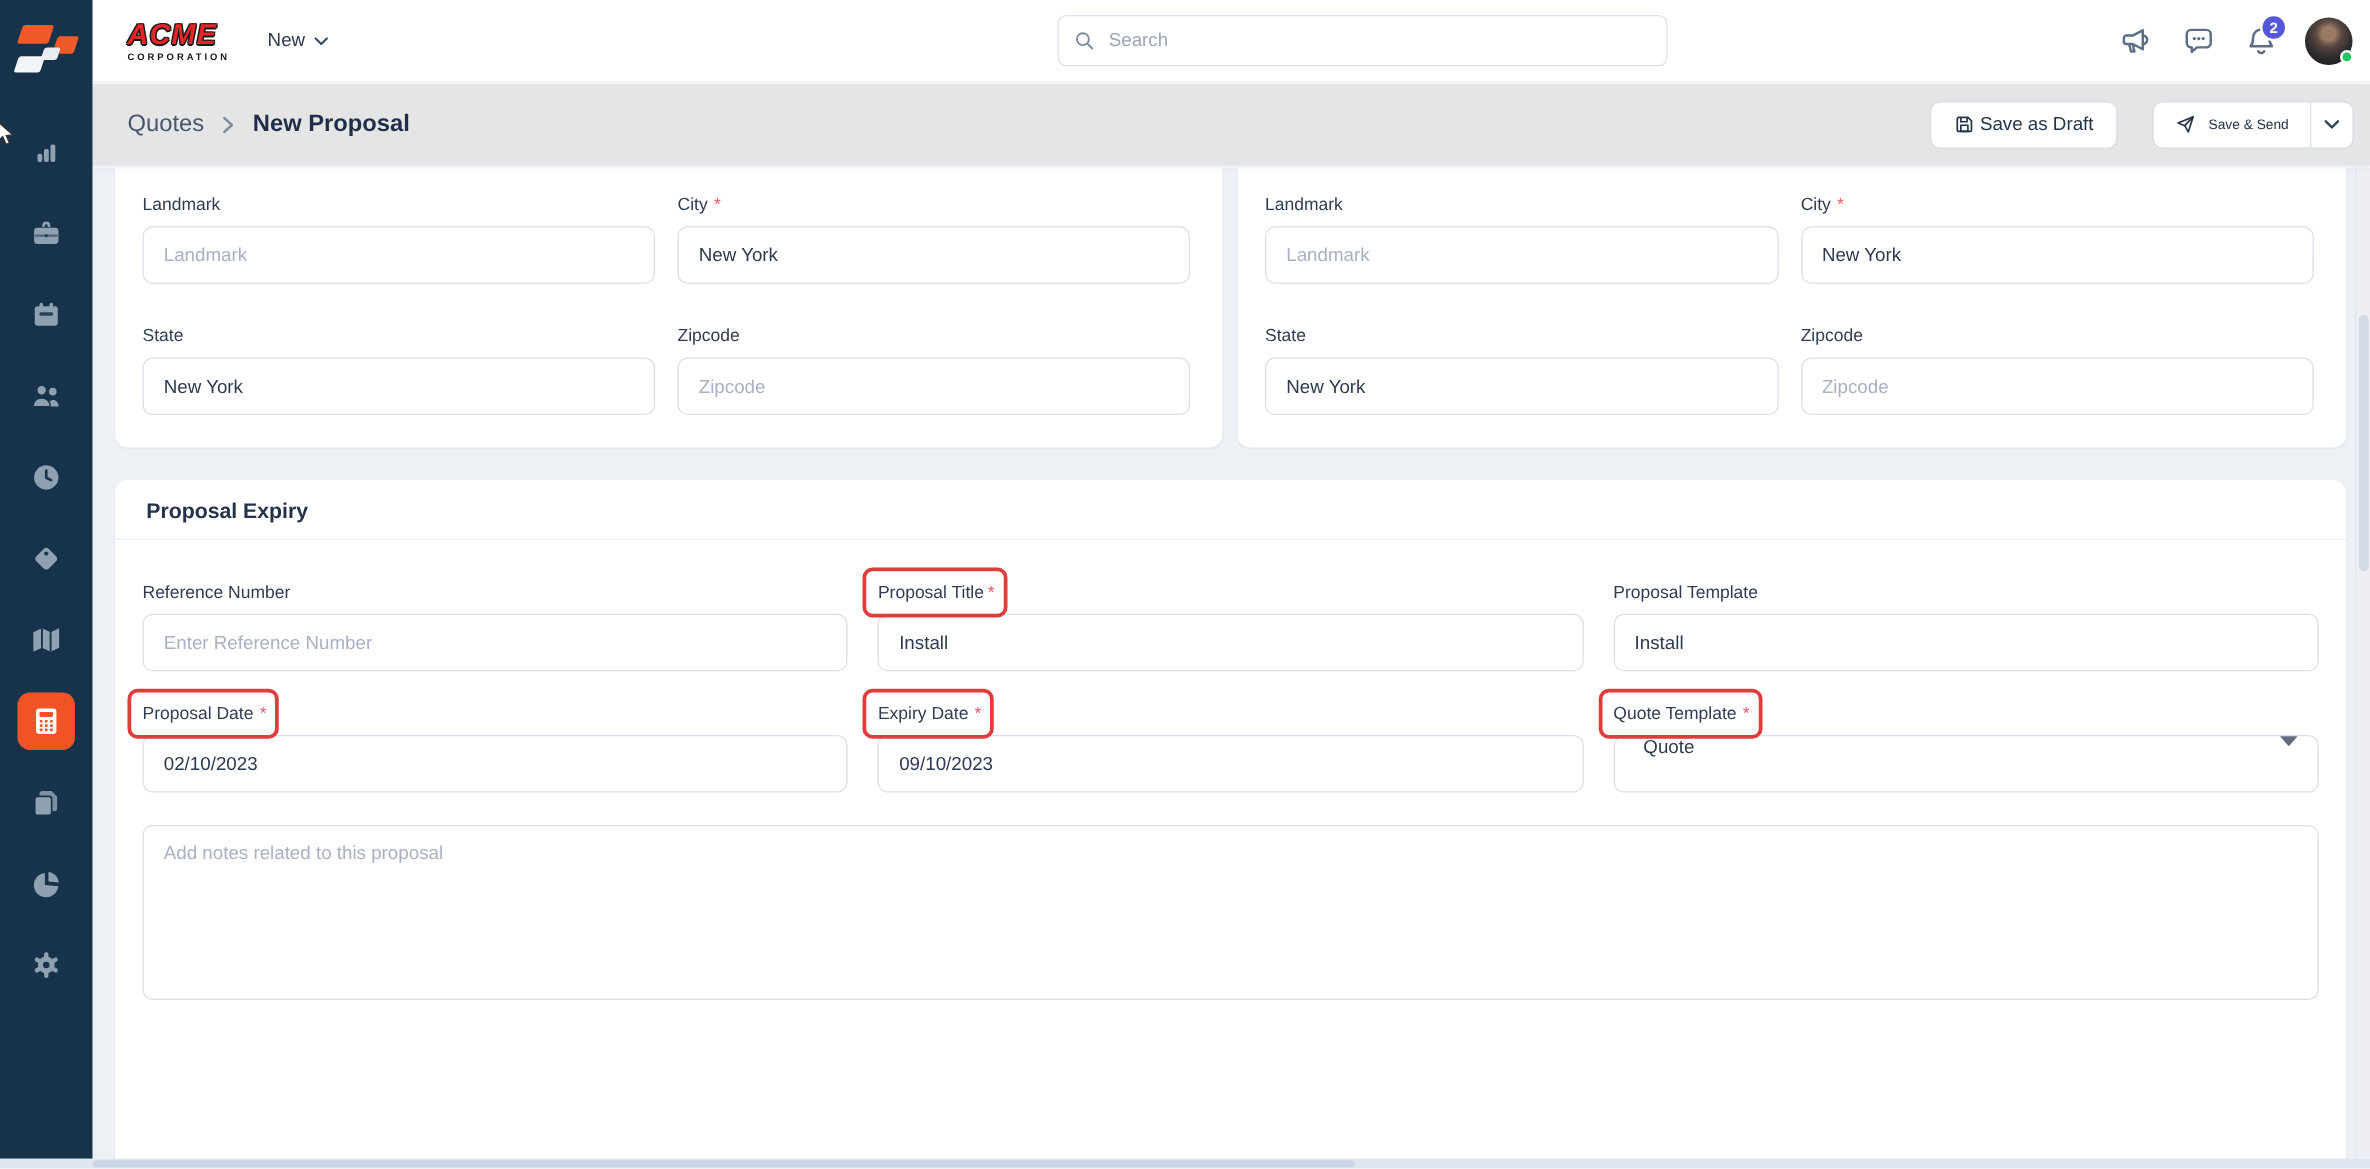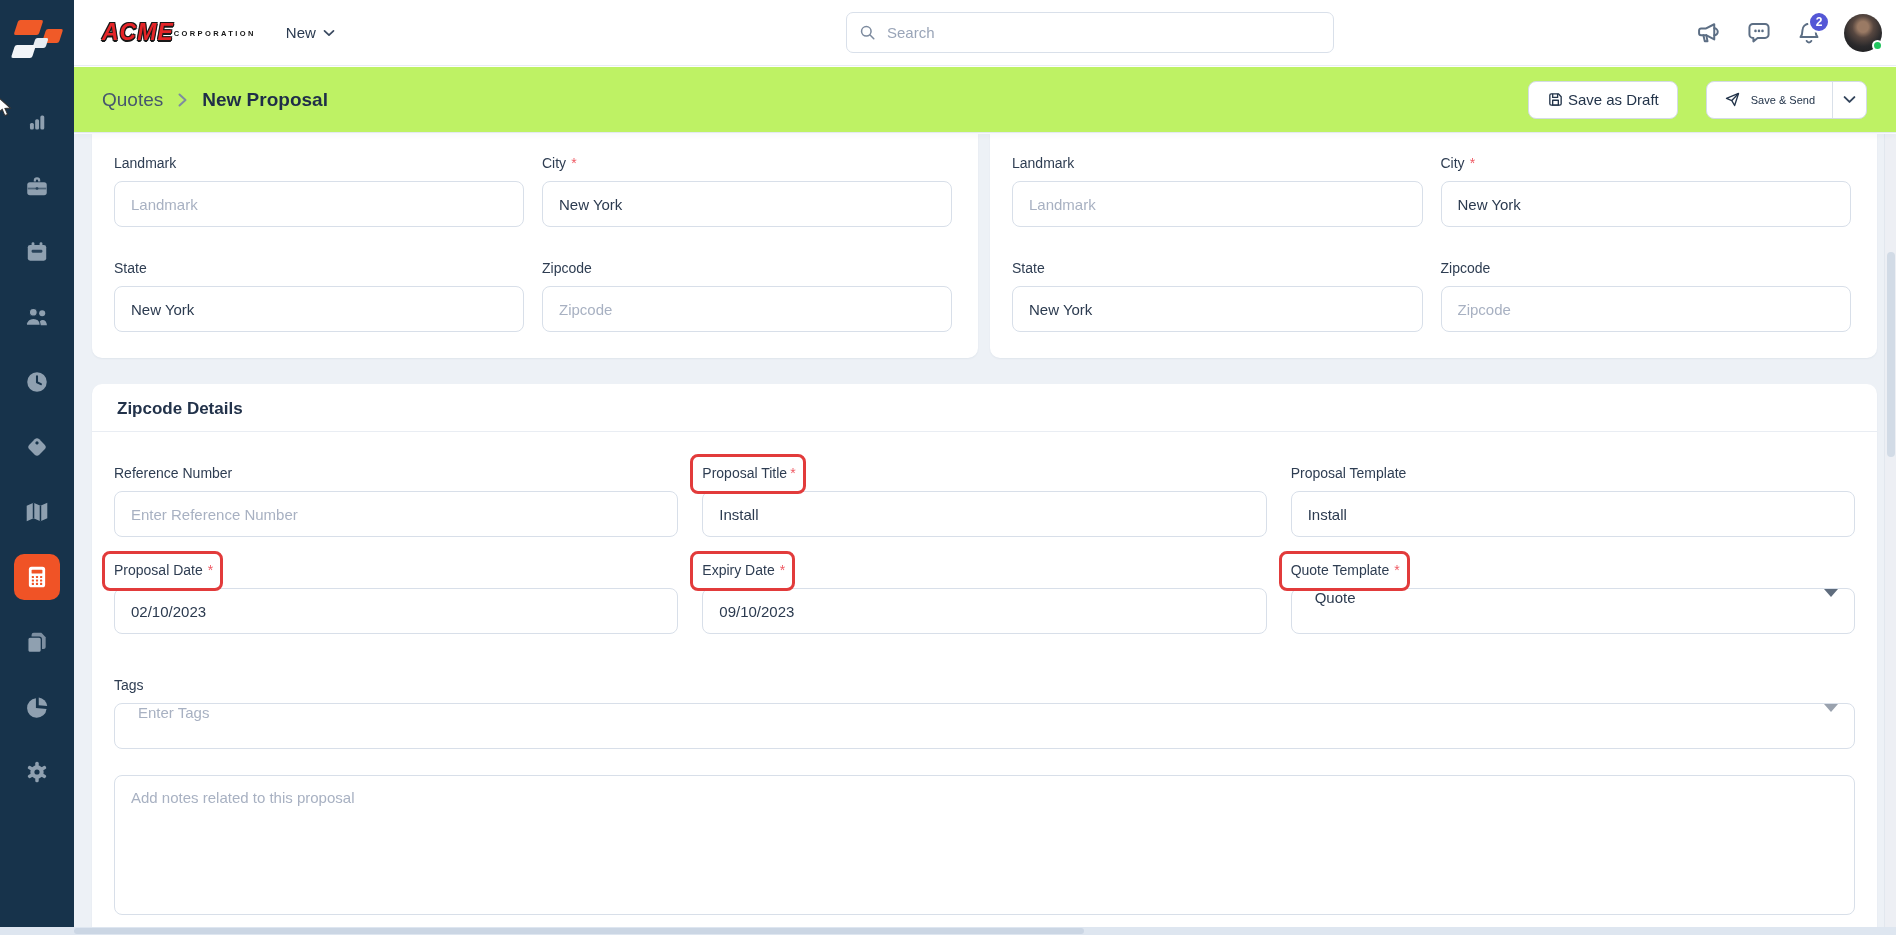--- a/index.html
+++ b/index.html
@@ -17,21 +17,21 @@
   .sl-d{left:13px;top:45px;width:21px;height:13px;background:#F2F5F8;}
   .nav{margin-top:39px;display:flex;flex-direction:column;align-items:center;gap:19px;}
   .nav-item{width:46px;height:46px;display:flex;align-items:center;justify-content:center;
             border-radius:10px;color:#8FA0B0;cursor:pointer;}
   .nav-item.active{background:#F05326;color:#fff;}
 
   
   .header{position:absolute;left:74px;top:0;width:1822px;height:66px;background:#fff;
           border-bottom:1px solid #E9EDF3;display:flex;align-items:center;
           padding:0 14px 0 28px;box-sizing:border-box;z-index:2;}
-  .brand{display:flex;flex-direction:row;align-items:center;line-height:1;margin-right:30px;}
+  .brand{display:flex;flex-direction:column;align-items:flex-start;line-height:1;margin-right:30px;}
   .brand-top{font-size:23px;font-weight:800;font-style:italic;color:#E52528;letter-spacing:1px;
              text-shadow:-1px -1px 0 #191919,1px -1px 0 #191919,-1px 1px 0 #191919,1px 1px 0 #191919,0 2px 0 #191919;}
   .brand-bottom{font-size:7.5px;font-weight:700;color:#141414;letter-spacing:2.4px;margin-top:3px;}
   .new-menu{display:flex;align-items:center;gap:7px;font-size:15px;color:#2A3A50;cursor:pointer;}
   .search{position:absolute;left:772px;top:12px;width:488px;height:41px;box-sizing:border-box;
           border:1px solid #D9E0EA;border-radius:7px;background:#fff;display:flex;align-items:center;
           padding:0 12px;gap:9px;}
   .search input{border:none;outline:none;flex:1;font-size:15px;color:#2B3A4F;background:transparent;
                 font-family:inherit;}
   .search input::placeholder{color:#9AA5B8;}
@@ -40,23 +40,23 @@
          cursor:pointer;position:relative;}
   .badge{position:absolute;top:-7px;right:-6px;min-width:22px;height:22px;border-radius:11px;
          background:#5457D6;color:#fff;font-size:12px;font-weight:700;display:flex;align-items:center;
          justify-content:center;border:2px solid #fff;box-sizing:border-box;}
   .avatar{width:38px;height:38px;border-radius:50%;position:relative;cursor:pointer;
           background:radial-gradient(circle at 50% 34%, #9a7a64 0 17%, #574740 34%, #2b2a2c 62%, #17191c 100%);}
   .avatar .dot{position:absolute;right:-1px;bottom:1px;width:11px;height:11px;border-radius:50%;
                background:#22C55E;border:2px solid #fff;box-sizing:border-box;}
 
   
-  .crumbbar{position:absolute;left:74px;top:67px;width:1822px;height:66px;background:#bef264;
+  .crumbbar{position:absolute;left:74px;top:67px;width:1822px;height:66px;background:#e5e5e5;
             border-bottom:1px solid #E3E9F0;box-shadow:0 3px 6px rgba(30,50,90,.04);
-            display:flex;align-items:center;padding:0 29px 0 28px;box-sizing:border-box;z-index:1;}
+            display:flex;align-items:center;padding:0 13px 0 28px;box-sizing:border-box;z-index:1;}
   .crumb-parent{font-size:19px;color:#46566E;cursor:pointer;}
   .crumb-sep{margin:0 14px;color:#7E8CA0;display:flex;}
   .crumb-current{font-size:19px;font-weight:600;color:#1F2E48;}
   .actionbar{margin-left:auto;display:flex;align-items:center;gap:28px;}
   .btn{height:38px;background:#fff;border:1px solid #D3DBE5;border-radius:8px;display:flex;
        align-items:center;gap:4px;padding:0 18px;font-size:15px;font-weight:500;color:#23344A;
        cursor:pointer;box-sizing:border-box;}
   .split{display:flex;align-items:stretch;border:1px solid #D3DBE5;border-radius:8px;height:38px;
          box-sizing:border-box;background:#fff;}
   .split .main{display:flex;align-items:center;gap:10px;padding:0 17px;font-size:11px;font-weight:500;
@@ -397,21 +397,21 @@
               <span class="lab">Zipcode</span>
             </div>
           <input class="inp" placeholder="Zipcode" style="">
         </div>
       </div>
     </div>
   </div>
 
   <div class="card proposal-card">
     <div class="sec-head">
-      <h2 class="sec-title">Zipcode Details</h2>
+      <h2 class="sec-title">Proposal Expiry</h2>
     </div>
     <div class="sec-divider"></div>
 
     <div class="fields">
 
       <div class="grid3">
         <div class="fld">
           <div class="lab-line">
               <span class="lab">Reference Number</span>
             </div>
@@ -460,31 +460,20 @@
                 <span class="req">*</span>
               </span>
             </div>
           <div class="inp selectbox">
             <span>Quote</span>
             <span class="tri"></span>
           </div>
         </div>
       </div>
 
-      <div class="mt42">
-        <div class="fld">
-          <div class="lab-line">
-              <span class="lab">Tags</span>
-            </div>
-          <div class="inp selectbox">
-            <span style="color:#A8B1C2">Enter Tags</span>
-            <span class="tri light"></span>
-          </div>
-        </div>
-      </div>
 
       <div class="mt26">
         <div class="fld">
           <textarea class="note-area" placeholder="Add notes related to this proposal" style=""></textarea>
         </div>
       </div>
     </div>
   </div>
 
   <div class="vscroll">

